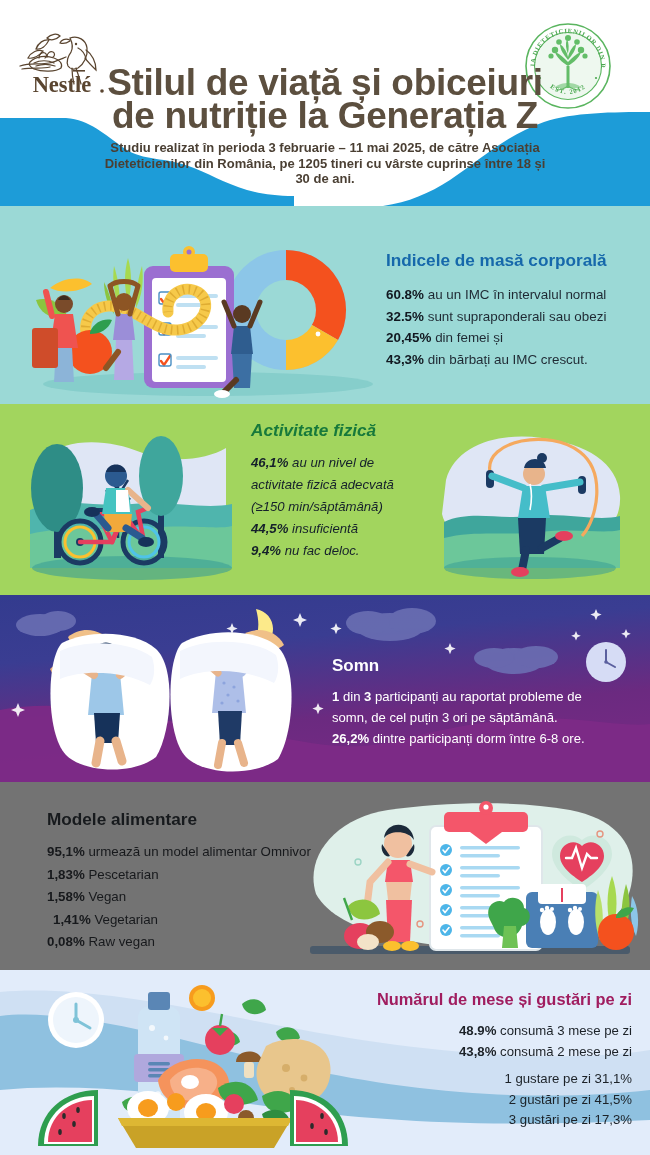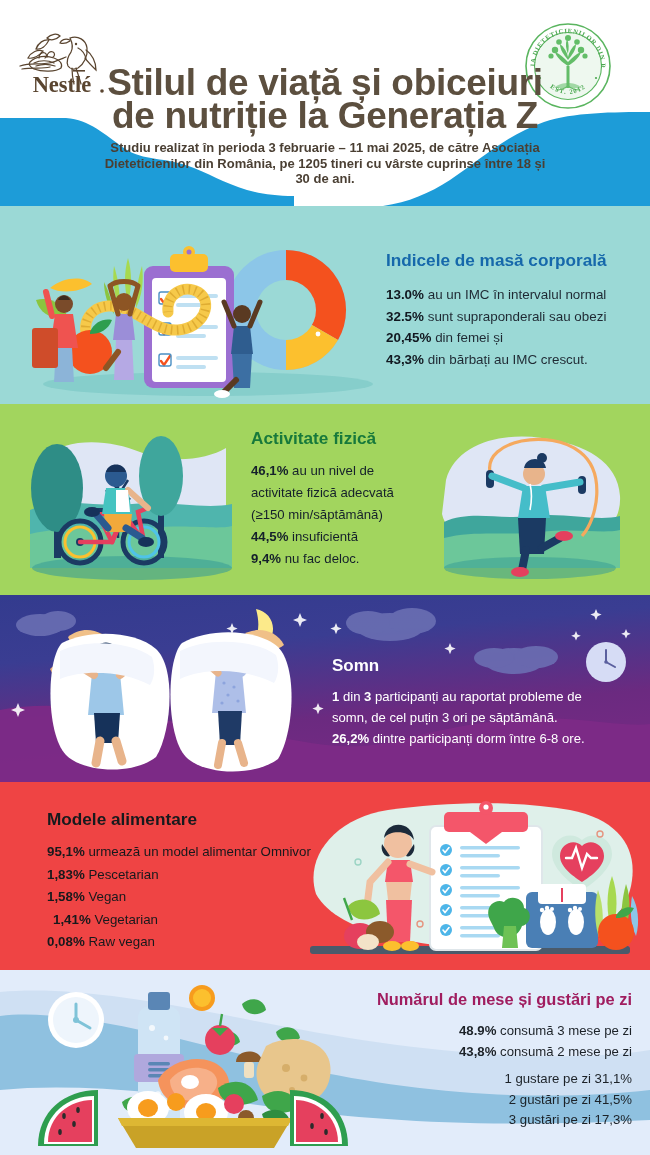--- a/index.html
+++ b/index.html
@@ -48,36 +48,36 @@
 
   
   #sec-bmi { top:206px; height:198px; background:#9bd9d6;padding-left:40px; }
   #sec-bmi .txt { position:absolute; left:386px; top:44px; width:250px; }
   #sec-bmi .sec-head { color:#1668ab; font-size:17.2px; margin-bottom:13px; }
   #sec-bmi .sec-lines { color:#1f2933; font-size:13.4px; line-height:21.5px; }
   #sec-bmi .sec-lines b { color:#111820; }
 
   
   #sec-act { top:404px; height:191px; background:#a2d55e; }
-  #sec-act .txt { position:absolute; left:251px; top:24px; width:185px; }
+  #sec-act .txt { position:absolute; left:251px; top:16px; width:185px;font-style:italic; }
   #sec-act .sec-head { color:#17793b; font-size:17.2px; margin-bottom:11px; }
   #sec-act .sec-lines { color:#15202b; font-size:13.2px; line-height:22px; }
 
   
   #sec-sleep { top:595px; height:187px;
     background:linear-gradient(175deg,#333b8e 0%,#3a3d92 28%,#6b2a80 62%,#7b2a86 100%); }
   #sec-sleep .hill {
     position:absolute; left:0; bottom:0; width:650px; height:120px;
   }
   #sec-sleep .txt { position:absolute; left:332px; top:61px; width:312px; z-index:3; }
   #sec-sleep .sec-head { color:#ffffff; font-size:17px; margin-bottom:10px; }
   #sec-sleep .sec-lines { color:#ffffff; font-size:13.1px; line-height:21px; }
 
   
-  #sec-diet { top:782px; height:188px; background:#ef4444; }
+  #sec-diet { top:782px; height:188px; background:#737373; }
   #sec-diet .txt { position:absolute; left:47px; top:27px; width:330px; }
   #sec-diet .sec-head { color:#171a1d; font-size:17.2px; margin-bottom:11px; }
   #sec-diet .sec-lines { color:#17191c; font-size:13.3px; line-height:22.5px; }
 
   
   #sec-meals { top:970px; height:211px; background:#e2ecfa; }
   #sec-meals .wave { position:absolute; left:0; top:0; width:650px; height:185px; }
   #sec-meals .txt { position:absolute; right:18px; top:20px; width:300px;
     text-align:right; z-index:3; }
   #sec-meals .sec-head { color:#a01d5f; font-size:16.4px; margin-bottom:12px; }
@@ -285,21 +285,21 @@
       <path d="M232,104 L242,80" stroke="#5a3a22" stroke-width="5" stroke-linecap="round"></path>
       <path d="M218,158 L206,170" stroke="#5a3a22" stroke-width="6" stroke-linecap="round"></path>
       <ellipse cx="204" cy="172" rx="8" ry="4" fill="#ffffff"></ellipse>
     </g>
   </svg>
 
   <div class="txt">
     <div class="sec-head">Indicele de masă corporală</div>
     <div class="sec-lines">
       <div class="ln">
-        <b>13.0%</b><span> au un IMC în intervalul normal</span>
+        <b>60.8%</b><span> au un IMC în intervalul normal</span>
       </div>
       <div class="ln">
         <b>32.5%</b><span> sunt supraponderali sau obezi</span>
       </div>
       <div class="ln">
         <b>20,45%</b><span> din femei și</span>
       </div>
       <div class="ln">
         <b>43,3%</b><span> din bărbați au IMC crescut.</span>
       </div>

